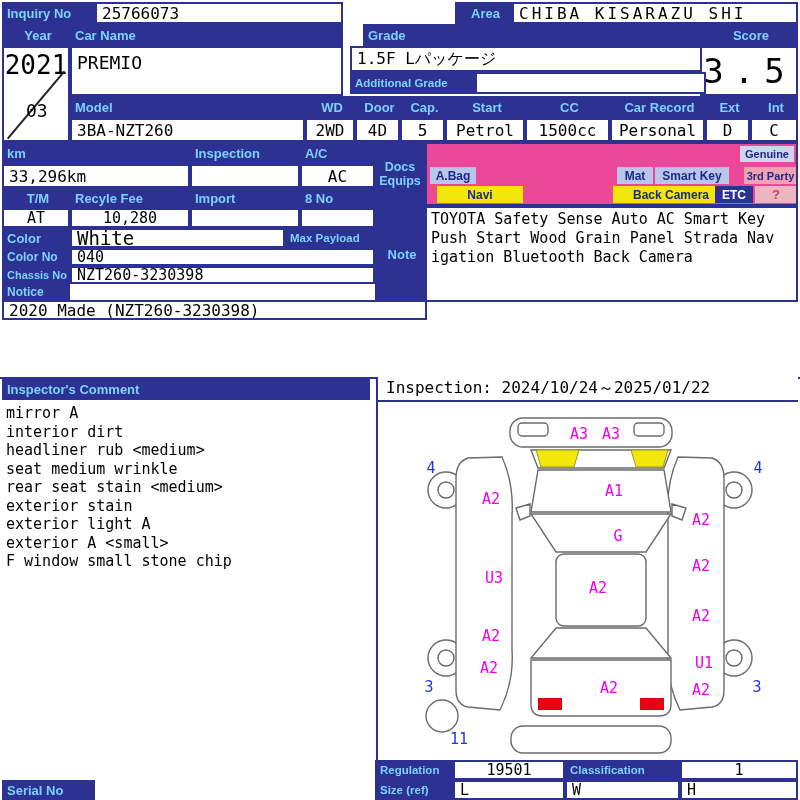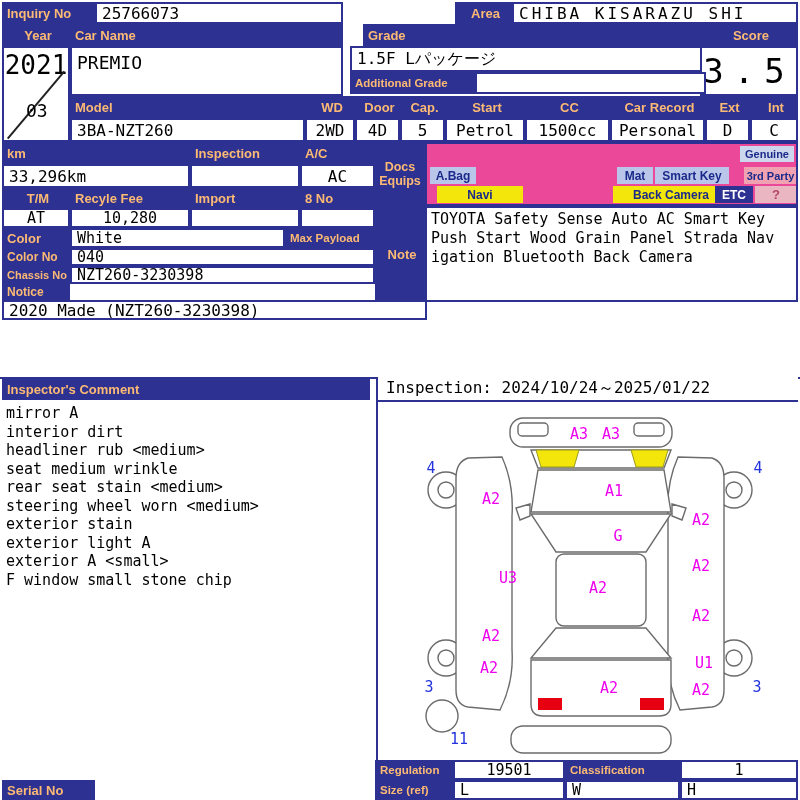--- a/index.html
+++ b/index.html
@@ -1,20 +1,20 @@
 <!DOCTYPE html>
 <html><head>
 <meta charset="utf-8">
 <style>
   *{margin:0;padding:0;box-sizing:border-box}
   html,body{width:800px;height:800px}
   body{position:relative;background:#fff;color:#000;overflow:hidden;
        font-family:"Liberation Sans",sans-serif}
   .cell{position:absolute;display:flex;align-items:center;overflow:hidden;white-space:nowrap}
-  .lbl{background:#2d3191;color:#fdba74;font-weight:bold;font-size:13px;padding-left:5px}
+  .lbl{background:#2d3191;color:#7dd3fc;font-weight:bold;font-size:13px;padding-left:5px}
   .lbl.c{justify-content:center;padding-left:4px}
   .lbl.sm{font-size:11.5px}
   .val{background:#fff;border:2px solid #2d3191;font-size:16px;padding-left:5px;
        font-family:"DejaVu Sans Mono","Liberation Mono",monospace}
   .val.c{justify-content:center;padding-left:0}
   .mono{font-family:"DejaVu Sans Mono","Liberation Mono",monospace}
   .badge{position:absolute;display:flex;align-items:center;justify-content:center;
          font-size:12px;font-weight:bold;color:#1b2a8a;white-space:nowrap}
   .badge.lb{background:#b9c6ea}
   .badge.yl{background:#f2e60a}
@@ -110,40 +110,39 @@
 <div class="cell val" style="left:300px;top:208px;width:75px;height:20px"></div>
 
 <div class="cell lbl c" style="left:375px;top:206px;width:50px;height:96px">Note</div>
 <div class="cell" style="left:425px;top:206px;width:373px;height:96px;border:2px solid #2d3191;background:#fff;flex-direction:column;align-items:flex-start;justify-content:flex-start;padding:2px 4px">
     <div class="note-line">TOYOTA Safety Sense Auto AC Smart Key</div>
     <div class="note-line">Push Start Wood Grain Panel Strada Nav</div>
     <div class="note-line">igation Bluetooth Back Camera</div>
   </div>
 
 <div class="cell lbl" style="left:2px;top:228px;width:68px;height:20px">Color</div>
-<div class="cell val" style="left:70px;top:228px;width:215px;height:20px;font-size:15px">White</div>
+<div class="cell val" style="left:70px;top:228px;width:215px;height:20px;font-size:19px">White</div>
 <div class="cell lbl sm" style="left:285px;top:228px;width:90px;height:20px">Max Payload</div>
 <div class="cell lbl" style="left:2px;top:248px;width:68px;height:18px;font-size:12px">Color No</div>
 <div class="cell val" style="left:70px;top:248px;width:305px;height:18px;font-size:15px">040</div>
 <div class="cell lbl" style="left:2px;top:266px;width:68px;height:18px;font-size:11px">Chassis No</div>
 <div class="cell val" style="left:70px;top:266px;width:305px;height:18px;font-size:15px">NZT260-3230398</div>
 <div class="cell lbl" style="left:2px;top:284px;width:68px;height:16px;font-size:12px">Notice</div>
 <div class="cell val" style="left:2px;top:300px;width:425px;height:20px">2020 Made (NZT260-3230398)</div>
 
 <div class="hline" style="left:0;top:377px;width:800px;height:2px"></div>
 <div class="vline" style="left:376px;top:377px;width:2px;height:385px"></div>
 <div class="cell lbl" style="left:2px;top:379px;width:368px;height:21px">Inspector's Comment</div>
 <div class="cell mono" style="left:378px;top:377px;width:420px;height:25px;border-bottom:2px solid #2d3191;font-size:16px;padding-left:8px;background:#fff">Inspection: 2024/10/24～2025/01/22</div>
 <div class="cell" style="left:6px;top:404px;width:366px;height:190px;flex-direction:column;align-items:flex-start;justify-content:flex-start">
     <div class="comment-line">mirror A</div>
     <div class="comment-line">interior dirt</div>
     <div class="comment-line">headliner rub &lt;medium&gt;</div>
     <div class="comment-line">seat medium wrinkle</div>
     <div class="comment-line">rear seat stain &lt;medium&gt;</div>
-    <div class="comment-line">steering wheel worn &lt;medium&gt;</div>
     <div class="comment-line">exterior stain</div>
     <div class="comment-line">exterior light A</div>
     <div class="comment-line">exterior A &lt;small&gt;</div>
     <div class="comment-line">F window small stone chip</div>
   </div>
 
 <div class="cell" style="left:380px;top:402px;width:418px;height:358px">
   <svg viewBox="0 0 418 358" width="418" height="358" style="position:absolute;left:0;top:0">
     <g fill="#ffffff" stroke="#6b6b6b" stroke-width="1.4">
       <circle cx="66" cy="88" r="18"></circle>
@@ -178,21 +177,21 @@
   <div style="position:absolute;left:0;top:0;width:100%;height:100%">
       <span class="marker magenta" style="left: 199px; top: 32px;">A3</span>
       <span class="marker magenta" style="left: 231px; top: 32px;">A3</span>
       <span class="marker blue" style="left: 51px; top: 66px;">4</span>
       <span class="marker blue" style="left: 378px; top: 66px;">4</span>
       <span class="marker magenta" style="left: 111px; top: 97px;">A2</span>
       <span class="marker magenta" style="left: 234px; top: 89px;">A1</span>
       <span class="marker magenta" style="left: 321px; top: 118px;">A2</span>
       <span class="marker magenta" style="left: 238px; top: 134px;">G</span>
       <span class="marker magenta" style="left: 321px; top: 164px;">A2</span>
-      <span class="marker magenta" style="left: 114px; top: 176px; margin-left: 14px;">U3</span>
+      <span class="marker magenta" style="left: 114px; top: 176px;">U3</span>
       <span class="marker magenta" style="left: 218px; top: 186px;">A2</span>
       <span class="marker magenta" style="left: 321px; top: 214px;">A2</span>
       <span class="marker magenta" style="left: 111px; top: 234px;">A2</span>
       <span class="marker magenta" style="left: 109px; top: 266px;">A2</span>
       <span class="marker magenta" style="left: 324px; top: 261px;">U1</span>
       <span class="marker blue" style="left: 49px; top: 285px;">3</span>
       <span class="marker magenta" style="left: 229px; top: 286px;">A2</span>
       <span class="marker magenta" style="left: 321px; top: 288px;">A2</span>
       <span class="marker blue" style="left: 377px; top: 285px;">3</span>
       <span class="marker blue" style="left: 79px; top: 337px;">11</span>

